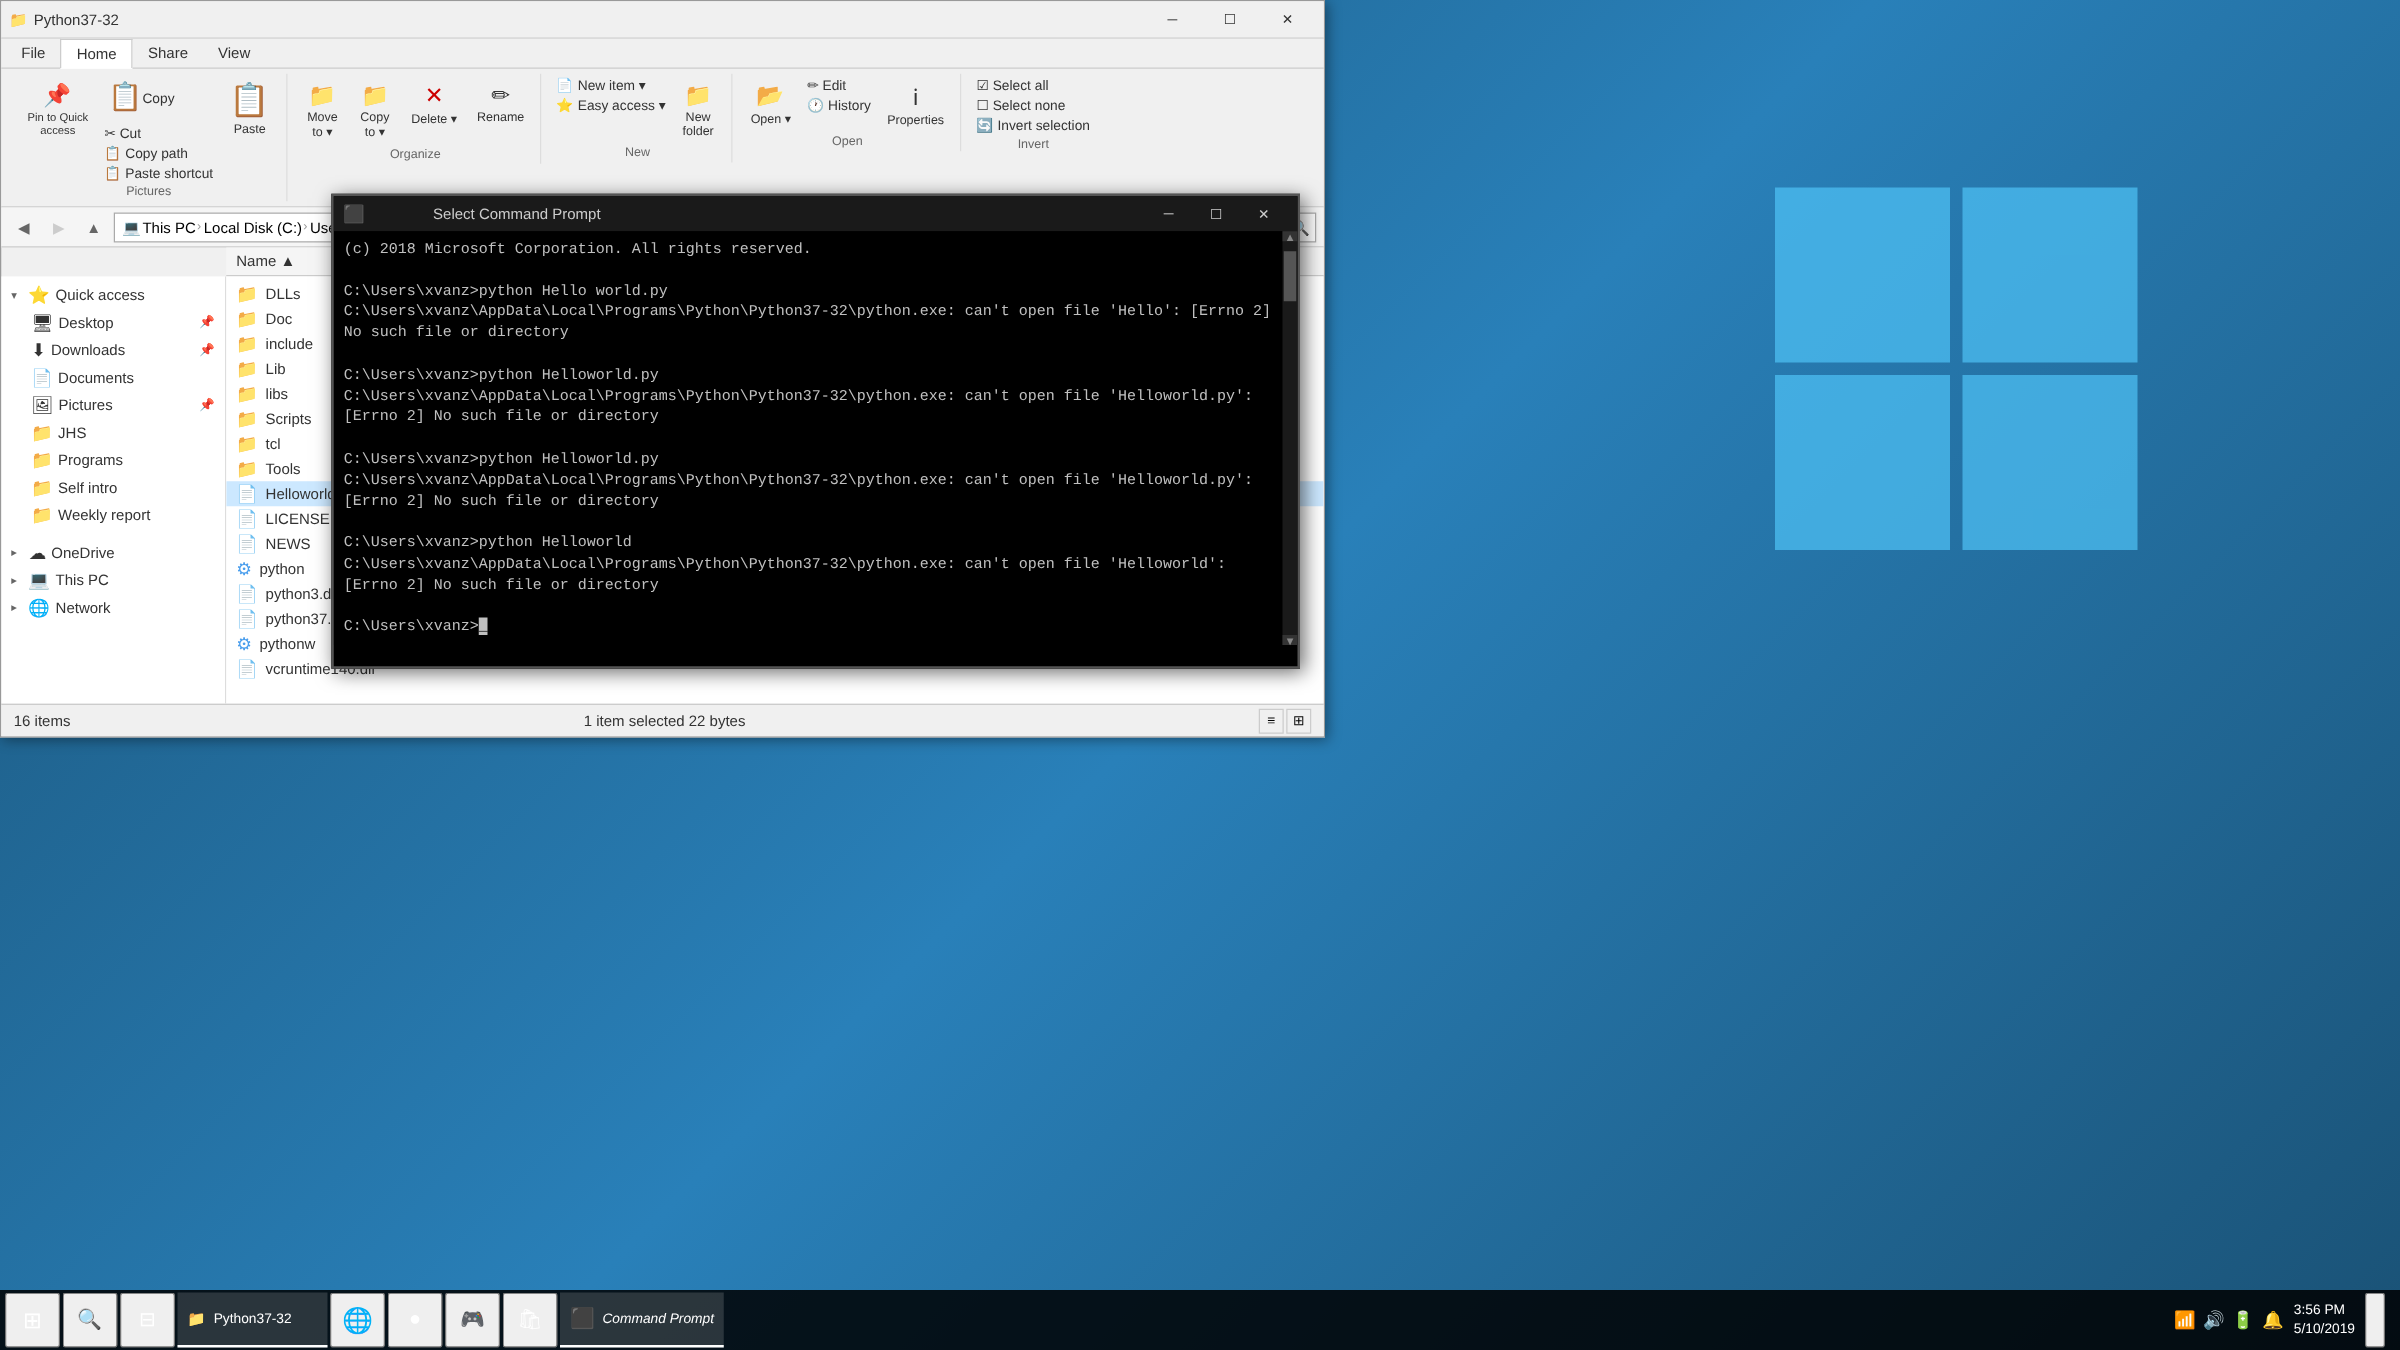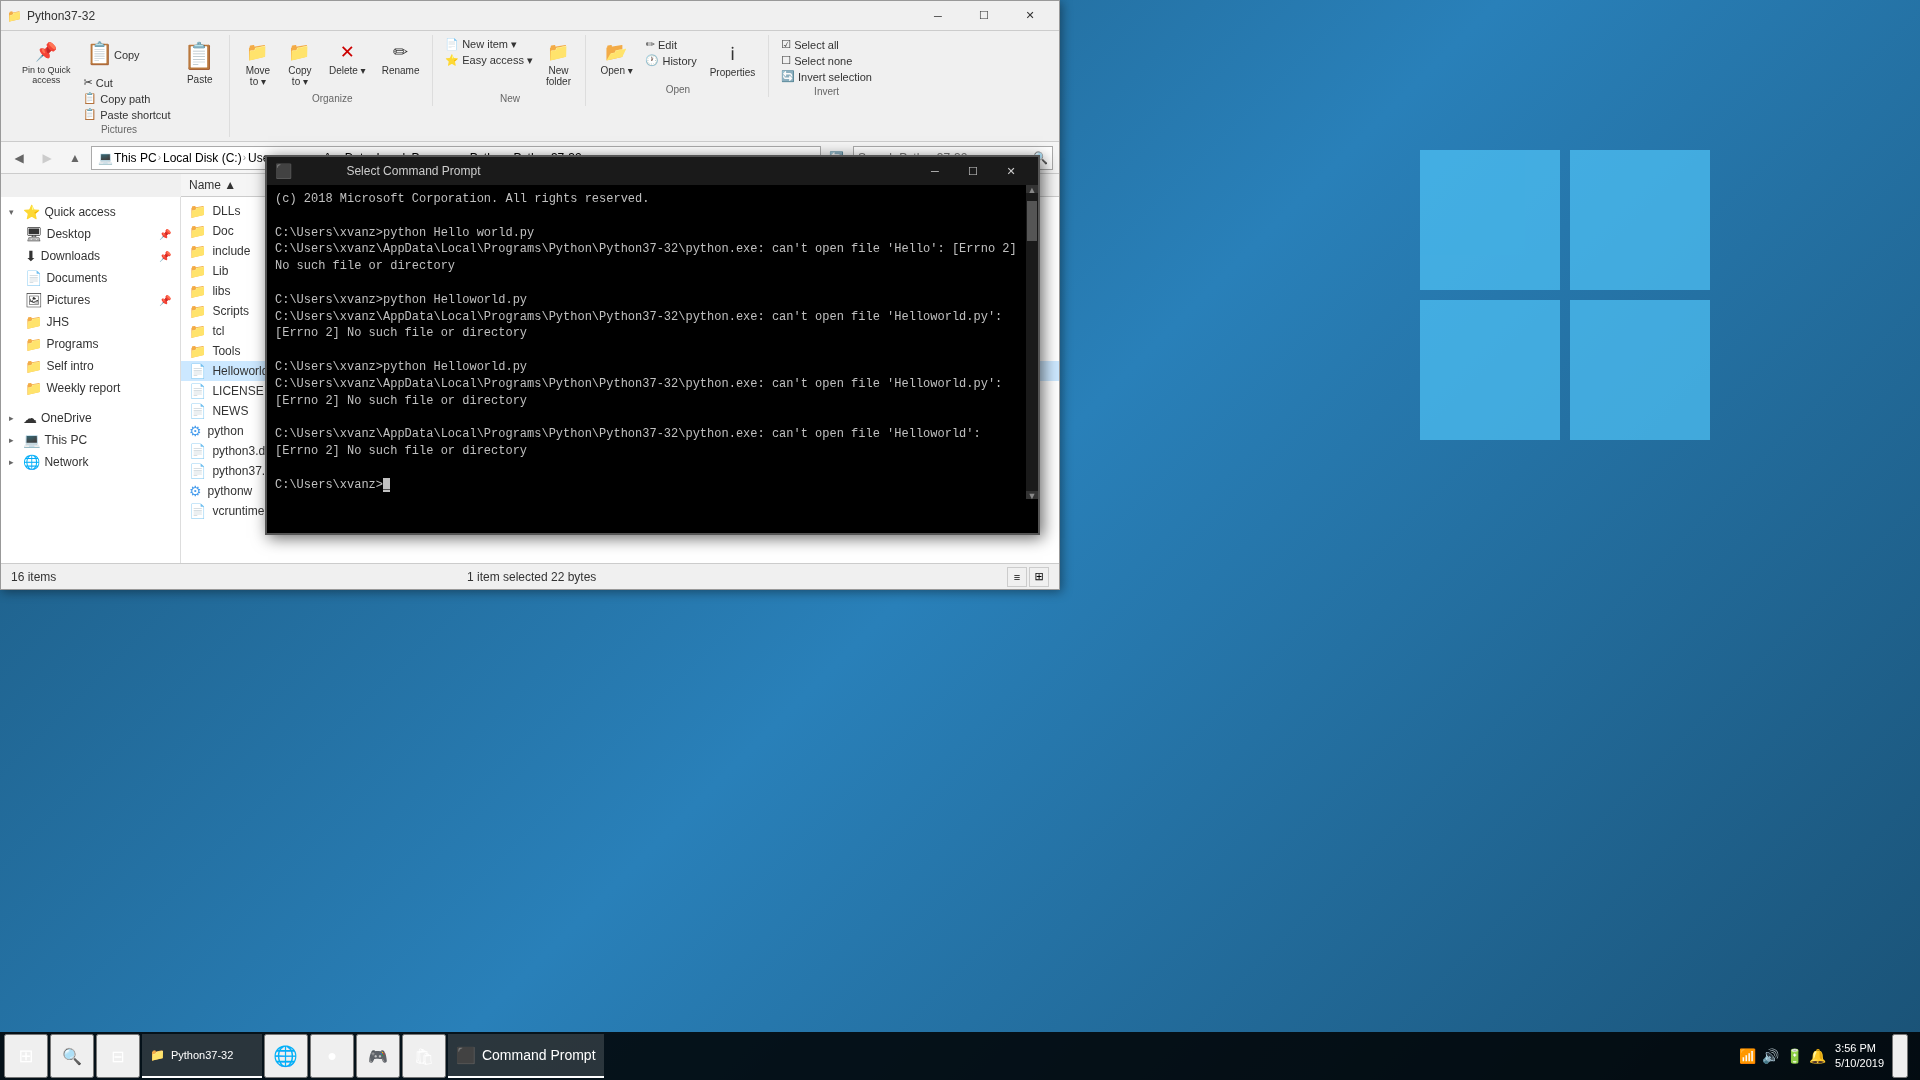--- a/index.html
+++ b/index.html
@@ -477,20 +477,26 @@
     <div class="title-bar-icon">📁</div>
     <span class="title-bar-text">Python37-32</span>
     <div class="title-bar-buttons">
       <button class="title-btn">─</button>
       <button class="title-btn">☐</button>
       <button class="title-btn close">✕</button>
     </div>
   </div>
 
   <div class="ribbon">
+    <div class="ribbon-tabs">
+      <div class="ribbon-tab">File</div>
+      <div class="ribbon-tab active">Home</div>
+      <div class="ribbon-tab">Share</div>
+      <div class="ribbon-tab">View</div>
+    </div>
     <div class="ribbon-content">
 
       <div class="ribbon-group">
         <div class="ribbon-group-buttons">
           <div class="ribbon-btn">
             <span class="btn-icon">📌</span>
             <span style="font-size:9px; text-align:center;">Pin to Quick<br>access</span>
           </div>
           <div>
             <div class="ribbon-btn" style="flex-direction:row; justify-content:flex-start; min-width:80px;">
@@ -818,20 +824,21 @@
         <div>&nbsp;</div>
         <div>C:\Users\xvanz&gt;python Hello world.py</div>
         <div>C:\Users\xvanz\AppData\Local\Programs\Python\Python37-32\python.exe: can't open file 'Hello': [Errno 2] No such file or directory</div>
         <div>&nbsp;</div>
         <div>C:\Users\xvanz&gt;python Helloworld.py</div>
         <div>C:\Users\xvanz\AppData\Local\Programs\Python\Python37-32\python.exe: can't open file 'Helloworld.py': [Errno 2] No such file or directory</div>
         <div>&nbsp;</div>
         <div>C:\Users\xvanz&gt;python Helloworld.py</div>
         <div>C:\Users\xvanz\AppData\Local\Programs\Python\Python37-32\python.exe: can't open file 'Helloworld.py': [Errno 2] No such file or directory</div>
         <div>&nbsp;</div>
+        <div>C:\Users\xvanz&gt;python Helloworld</div>
         <div>C:\Users\xvanz\AppData\Local\Programs\Python\Python37-32\python.exe: can't open file 'Helloworld': [Errno 2] No such file or directory</div>
         <div>&nbsp;</div>
         <div>C:\Users\xvanz&gt;<span style="background:#c0c0c0;color:#000;">_</span></div>
       </div>
     </div>
     <div class="cmd-scroll">
       <div style="width:12px;height:8px;background:#333;text-align:center;color:#888;font-size:9px;">▲</div>
       <div class="cmd-scroll-thumb"></div>
       <div style="flex:1;"></div>
       <div style="width:12px;height:8px;background:#333;text-align:center;color:#888;font-size:9px;">▼</div>
@@ -846,21 +853,21 @@
   <div class="taskbar-running-app">
     <span>📁</span>
     <span style="color:white;font-size:11px;">Python37-32</span>
   </div>
   <button class="taskbar-btn">🌐</button>
   <button class="taskbar-btn" style="font-size:16px;">●</button>
   <button class="taskbar-btn" style="font-size:16px;">🎮</button>
   <button class="taskbar-btn" style="font-size:16px;">🛍</button>
   <div class="taskbar-running-app">
     <span style="font-size:16px;">⬛</span>
-    <span style="color:white;font-size:14px;">Command Prompt</span>
+    <span style="color:white;font-size:11px;font-style:italic;">Command Prompt</span>
   </div>
   <div class="taskbar-spacer"></div>
   <div class="system-tray">
     <div class="tray-icons">
       <span class="tray-icon">📶</span>
       <span class="tray-icon">🔊</span>
       <span class="tray-icon">🔋</span>
       <span class="tray-icon">🔔</span>
     </div>
     <div class="clock">

